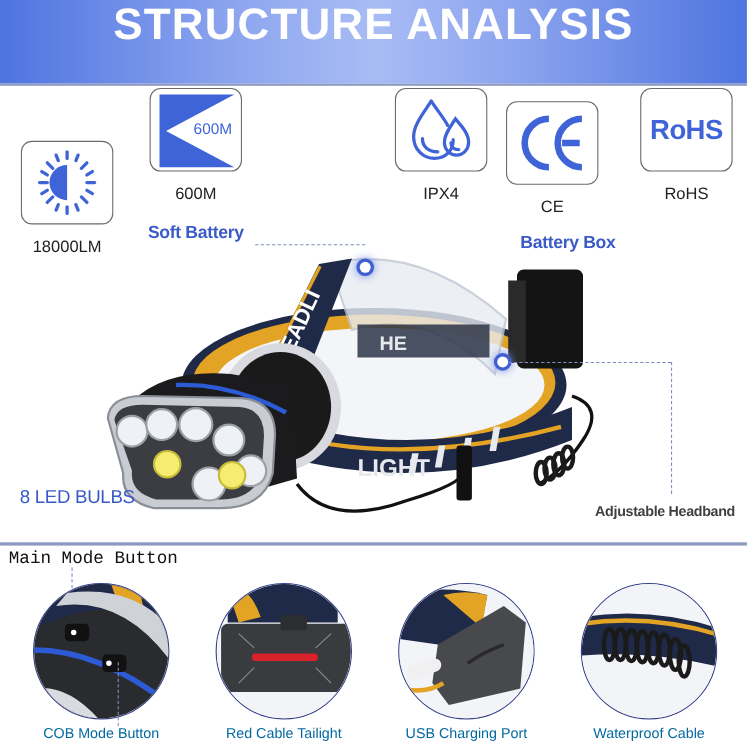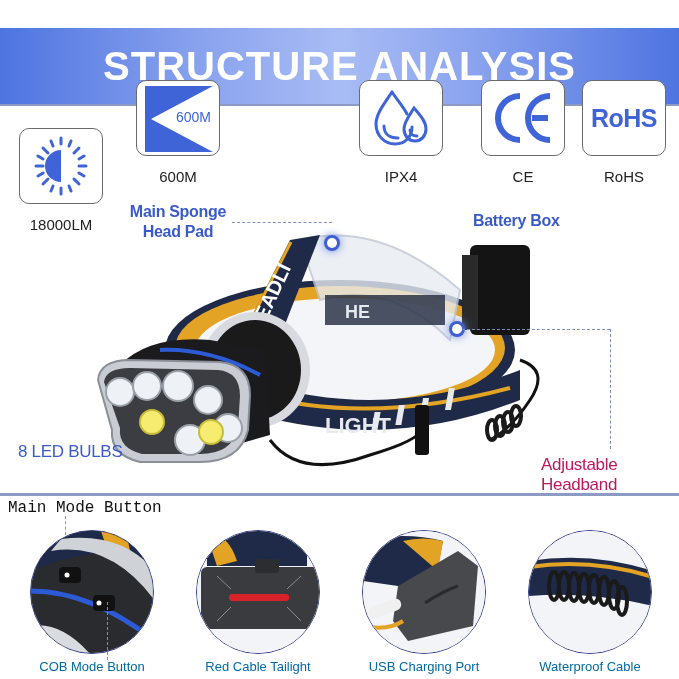--- a/index.html
+++ b/index.html
@@ -3,43 +3,42 @@
 <meta charset="utf-8">
 <style>
   html, body { margin: 0; padding: 0; }
   body {
     width: 679px; height: 679px; overflow: hidden; background: #ffffff;
     font-family: "Liberation Sans", "DejaVu Sans", sans-serif; position: relative;
   }
   .banner {
     position: absolute; left: 0; top: 0; width: 679px; height: 76px;
     background: linear-gradient(90deg, #4e74e0 0%, #8aa3ee 30%, #a8bcf4 50%, #8aa3ee 70%, #4e74e0 100%);
-    display: flex; align-items: center; justify-content: center;
+    display: flex; justify-content: center;
     border-bottom: 2px solid #8d9bc4;
-    margin-top: 28px;
   }
   .banner-title {
     color: #ffffff; font-weight: bold; font-size: 40px; letter-spacing: 1px;
     font-family: "Liberation Sans", sans-serif;
   }
   .features { position: absolute; left: 0; top: 80px; width: 679px; height: 110px; }
   .feature { position: absolute; top: 0; width: 88px; text-align: center; }
   .feature .box {
     width: 84px; height: 76px; margin: 0 auto; border: 1.5px solid #6b6b6b;
     border-radius: 10px; background: #fff; display: flex; align-items: center; justify-content: center;
     box-sizing: border-box; position: relative; overflow: hidden;
   }
   .feature .label {
     margin-top: 12px; font-size: 15px; color: #222; font-family: "Liberation Sans", sans-serif;
   }
   .callout {
     position: absolute; color: #3a5bc7; font-weight: bold; font-size: 16px; line-height: 20px;
     font-family: "Liberation Sans", sans-serif; letter-spacing: -0.3px;
   }
-  .callout.small { font-size: 17px; font-weight: normal; color: #be185d; }
+  .callout.small { font-size: 13px; font-weight: bold; color: #404040; }
   .dash-h { position: absolute; height: 0; border-top: 1.5px dashed #7e8fbf; }
   .dash-v { position: absolute; width: 0; border-left: 1.5px dashed #7e8fbf; }
   .dot {
     position: absolute; width: 10px; height: 10px; border-radius: 50%; background: #fff;
     box-shadow: 0 0 0 3px #3f5fd1, 0 0 8px 3px #6f8ae8;
   }
   .divider { position: absolute; left: 0; top: 493px; width: 679px; height: 3px; background: #8d9bc4; }
   .detail-circle {
     position: absolute; top: 530px; width: 124px; height: 124px; border-radius: 50%;
     border: 1.5px solid #35408a; overflow: hidden; background: #f3f4f8; box-sizing: border-box;
@@ -103,21 +102,21 @@
           <path d="M24 6 C30 15 36 22 39 28"></path>
           <path d="M16 40 C16 48 22 52 30 52"></path>
           <path d="M46 22 C41 30 36 36 36 43 C36 50 41 55 47 55 C53 55 58 50 58 43 C58 36 53 30 46 22 Z"></path>
           <path d="M42 44 C42 48 45 50 49 50"></path>
         </g>
       </svg>
     </div>
     <div class="label">IPX4</div>
   </div>
 
-  <div class="feature" style="left:479px;">
+  <div class="feature" style="left:458px;margin-top:12px;">
     <div class="box">
       <svg width="70" height="56" viewBox="0 0 70 56">
         <g fill="none" stroke="#3f64d8" stroke-width="6">
           <path d="M32 6 A22 22 0 0 0 32 50"></path>
           <path d="M62 6 A22 22 0 0 0 62 50"></path>
           <line x1="44" y1="28" x2="60" y2="28"></line>
         </g>
       </svg>
     </div>
     <div class="label">CE</div>
@@ -246,22 +245,21 @@
     <circle cx="118" cy="222" r="0" fill="#f5ec70"></circle>
     <circle cx="118" cy="220" r="0" fill="#f5ec70"></circle>
     <circle cx="120" cy="220" r="0" fill="#f5ec70"></circle>
     <circle cx="120" cy="224" r="0" fill="#f5ec70"></circle>
     <circle cx="120" cy="218" r="0" fill="#f5ec70"></circle>
     <circle cx="121" cy="232" r="12" fill="#f5ec70" stroke="#c7bd3b" stroke-width="2"></circle>
   </svg>
 </div>
 
 <div class="callout" style="left:128px; top:202px; text-align:center; width:100px;">
-  <div>Main Sponge</div>
-  <div>Head Pad</div>
+  <div>Soft Battery</div>
 </div>
 <div class="dash-h" style="left:232px; top:222px; width:100px;"></div>
 <div class="dot" style="left:327px; top:238px;"></div>
 
 <div class="callout" style="left:473px; top:211px;">Battery Box</div>
 
 <div class="dot" style="left:452px; top:324px;"></div>
 <div class="dash-h" style="left:462px; top:329px; width:148px;"></div>
 <div class="dash-v" style="left:610px; top:329px; height:120px;"></div>
 <div class="callout small" style="left:541px; top:455px;">Adjustable Headband</div>

